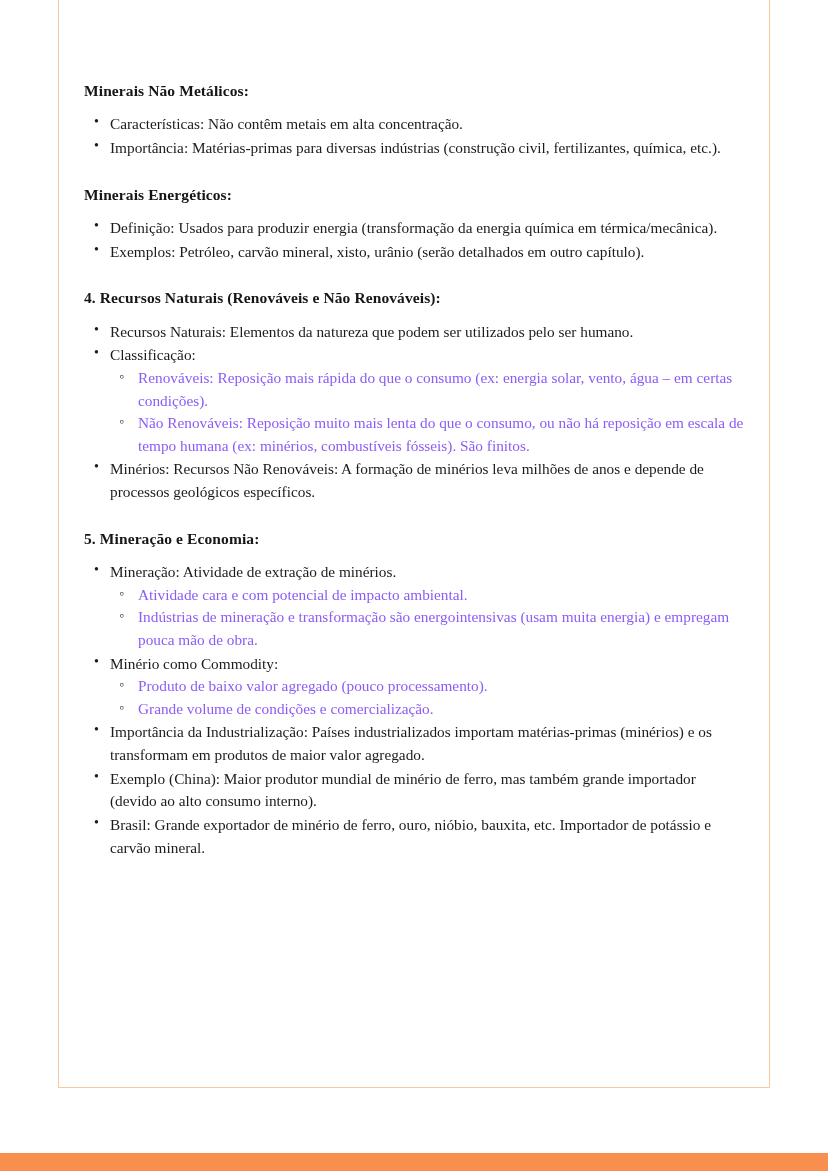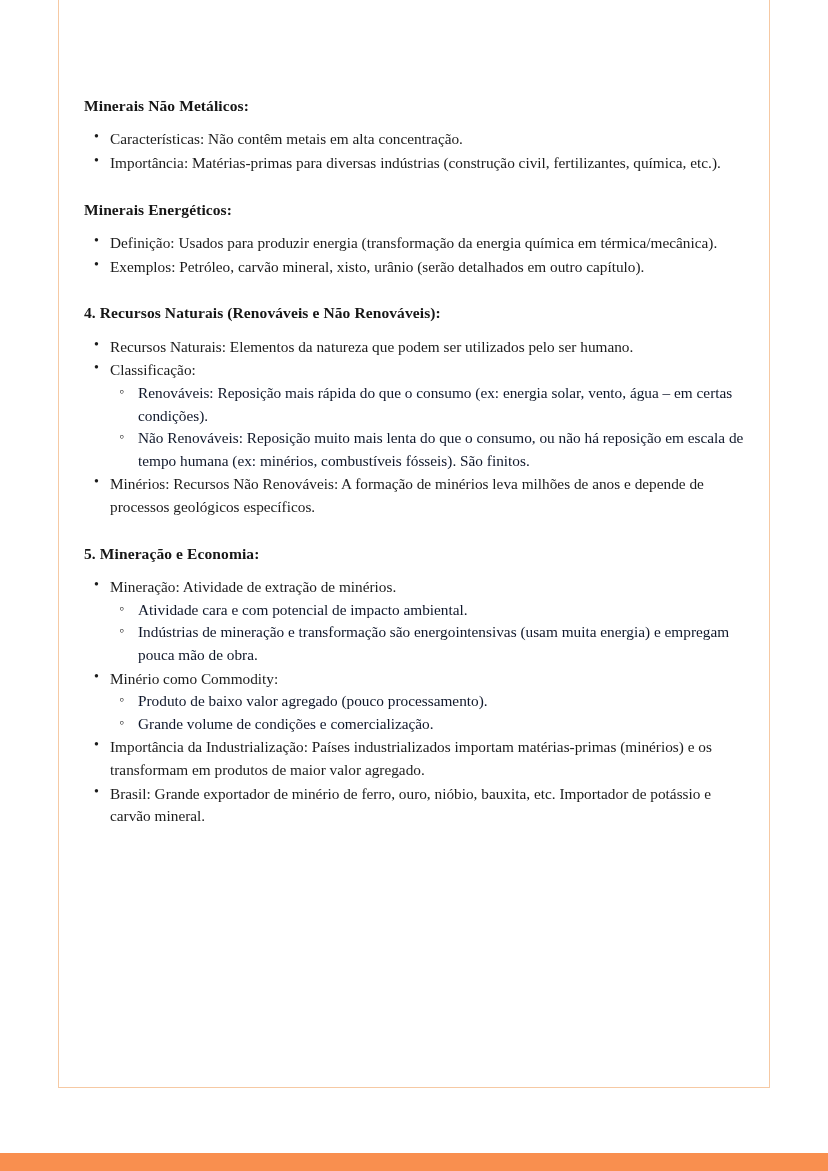--- a/index.html
+++ b/index.html
@@ -36,21 +36,21 @@
     right: 0;
     top: 1153px;
     height: 18px;
     background: #f98f4f;
   }
 
   
   #content {
     position: absolute;
     left: 84px;
-    top: 96px;
+    top: 81px;
     width: 660px;
   }
 
   .section-heading {
     font-weight: bold;
     font-size: 15.5px;
     line-height: 1.25;
     letter-spacing: .1px;
     margin: 0 0 13px 0;
     color: #161616;
@@ -85,21 +85,21 @@
     list-style: none;
     margin: 0;
     padding: 0;
   }
   ul.lvl2 > li.subbullet {
     position: relative;
     padding-left: 28px;
     font-size: 15.3px;
     line-height: 1.48;
     margin: 0;
-    color: #0f172a;
+    color: #8b5cf6;
   }
   ul.lvl2 > li.subbullet::before {
     content: "\25E6";
     position: absolute;
     left: 9px;
     top: 0px;
     font-size: 14px;
     color: #1b1b1b;
   }
 
@@ -142,18 +142,19 @@
       <ul class="lvl1">
         <li class="bullet"><span>Mineração: Atividade de extração de minérios.</span><ul class="lvl2">
             <li class="subbullet">Atividade cara e com potencial de impacto ambiental.</li>
             <li class="subbullet">Indústrias de mineração e transformação são energointensivas (usam muita energia) e empregam pouca mão de obra.</li>
           </ul></li>
         <li class="bullet"><span>Minério como Commodity:</span><ul class="lvl2">
             <li class="subbullet">Produto de baixo valor agregado (pouco processamento).</li>
             <li class="subbullet">Grande volume de condições e comercialização.</li>
           </ul></li>
         <li class="bullet"><span>Importância da Industrialização: Países industrializados importam matérias-primas (minérios) e os transformam em produtos de maior valor agregado.</span></li>
+        <li class="bullet"><span>Exemplo (China): Maior produtor mundial de minério de ferro, mas também grande importador (devido ao alto consumo interno).</span></li>
         <li class="bullet"><span>Brasil: Grande exportador de minério de ferro, ouro, nióbio, bauxita, etc. Importador de potássio e carvão mineral.</span></li>
       </ul>
     </div>
   </div>
 
 <div id="bottom-bar" style="background: rgb(249, 143, 79);"></div>
 
 </body></html>

